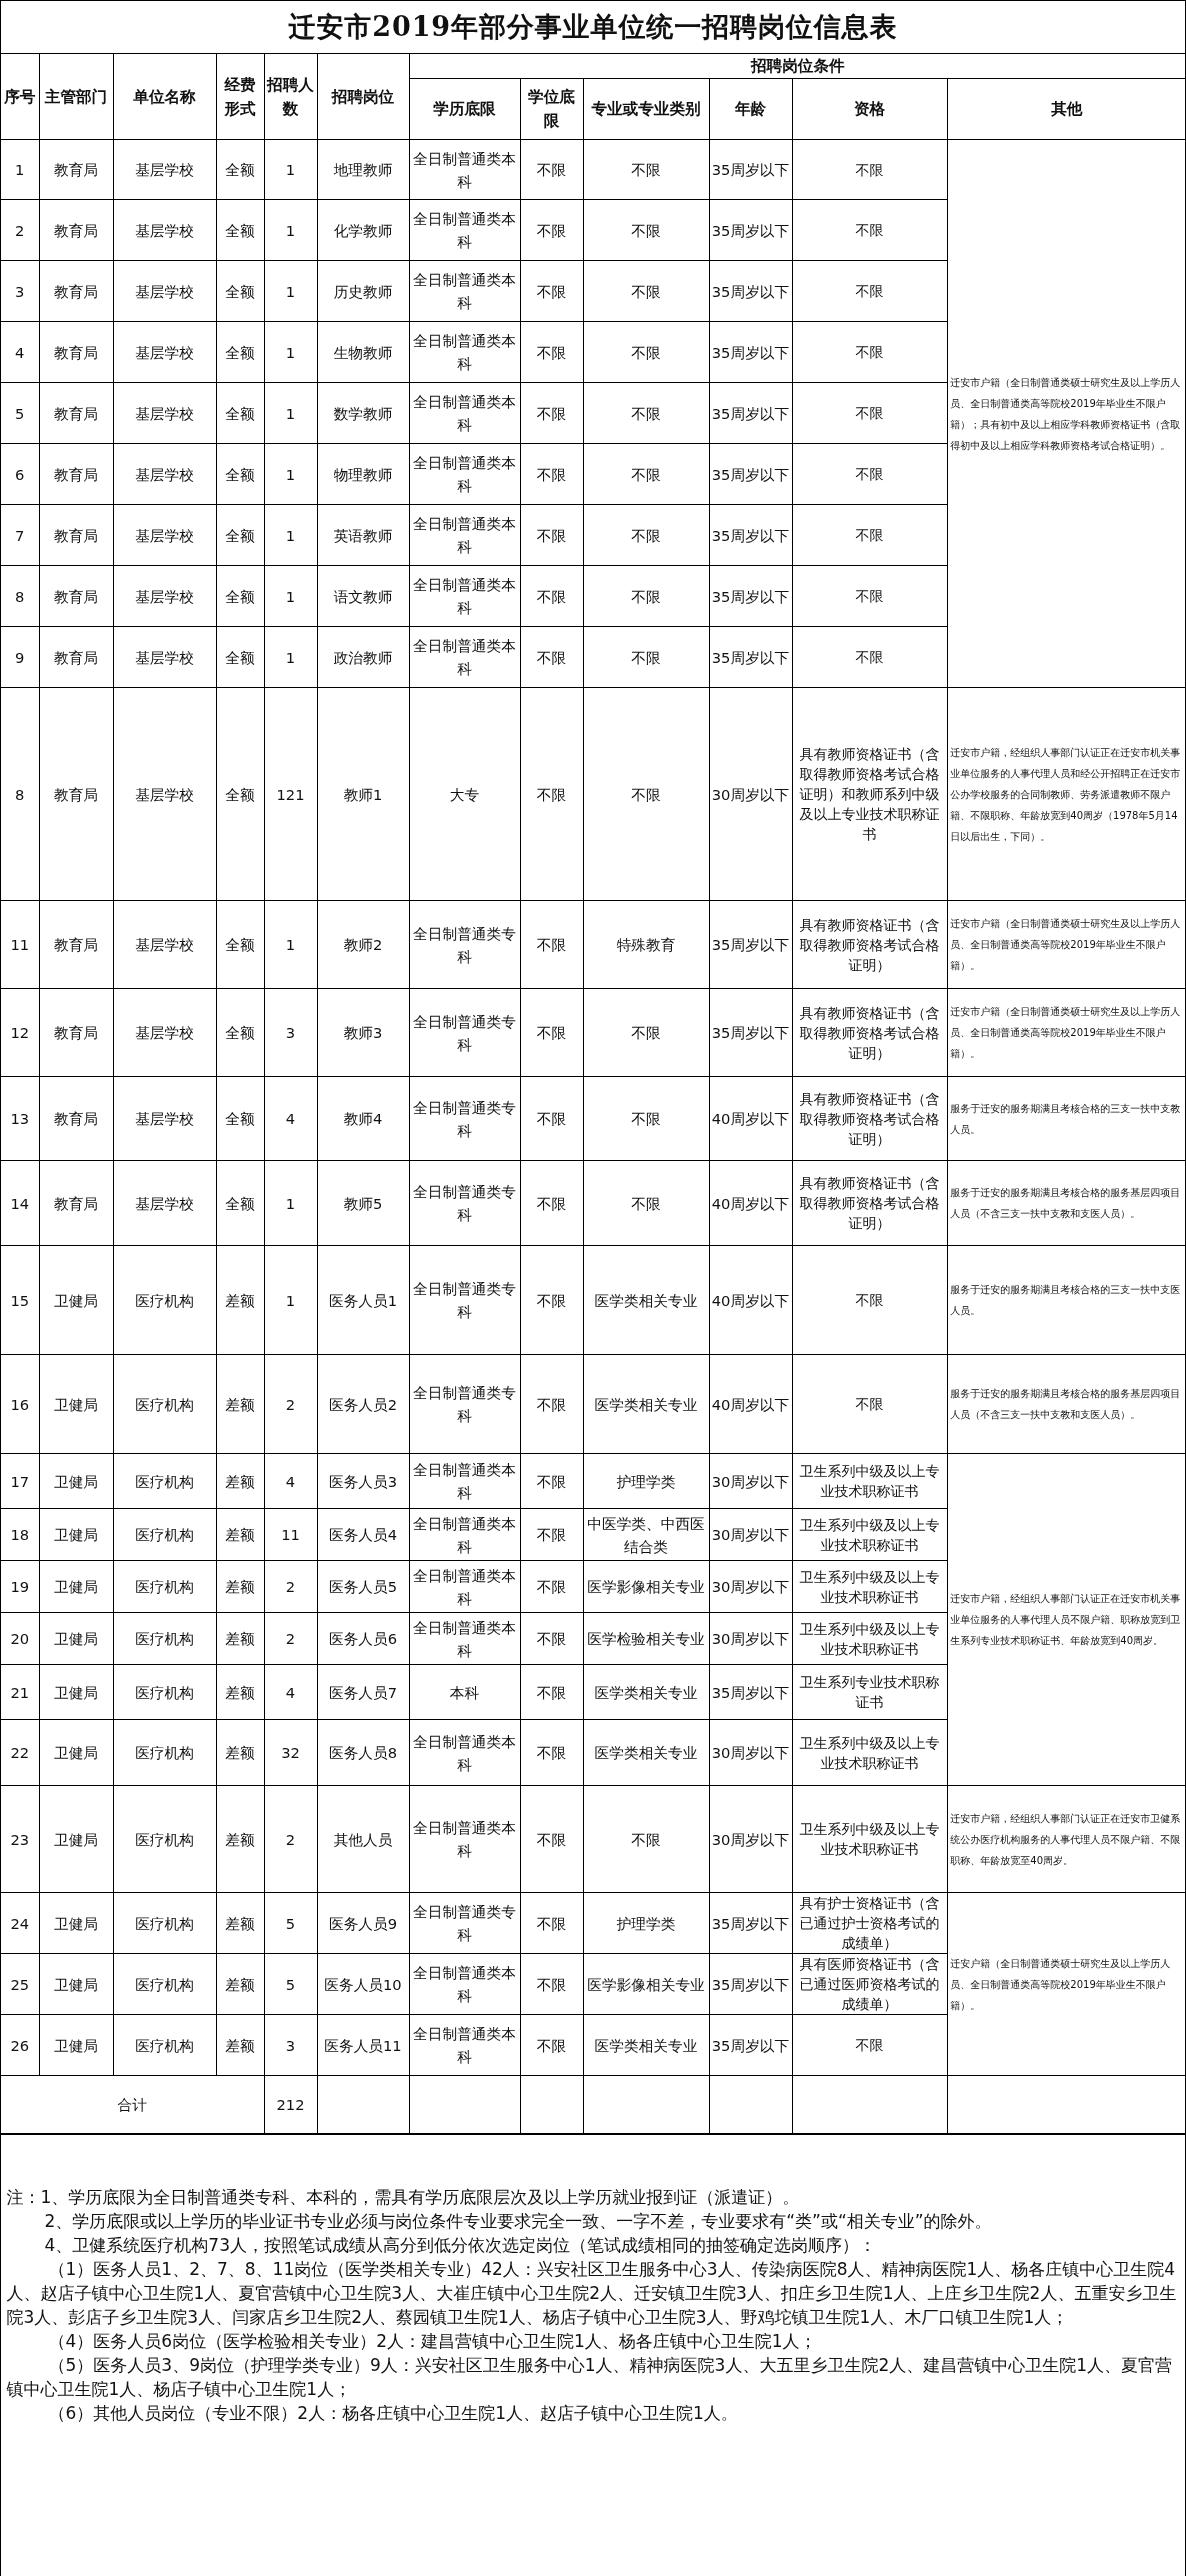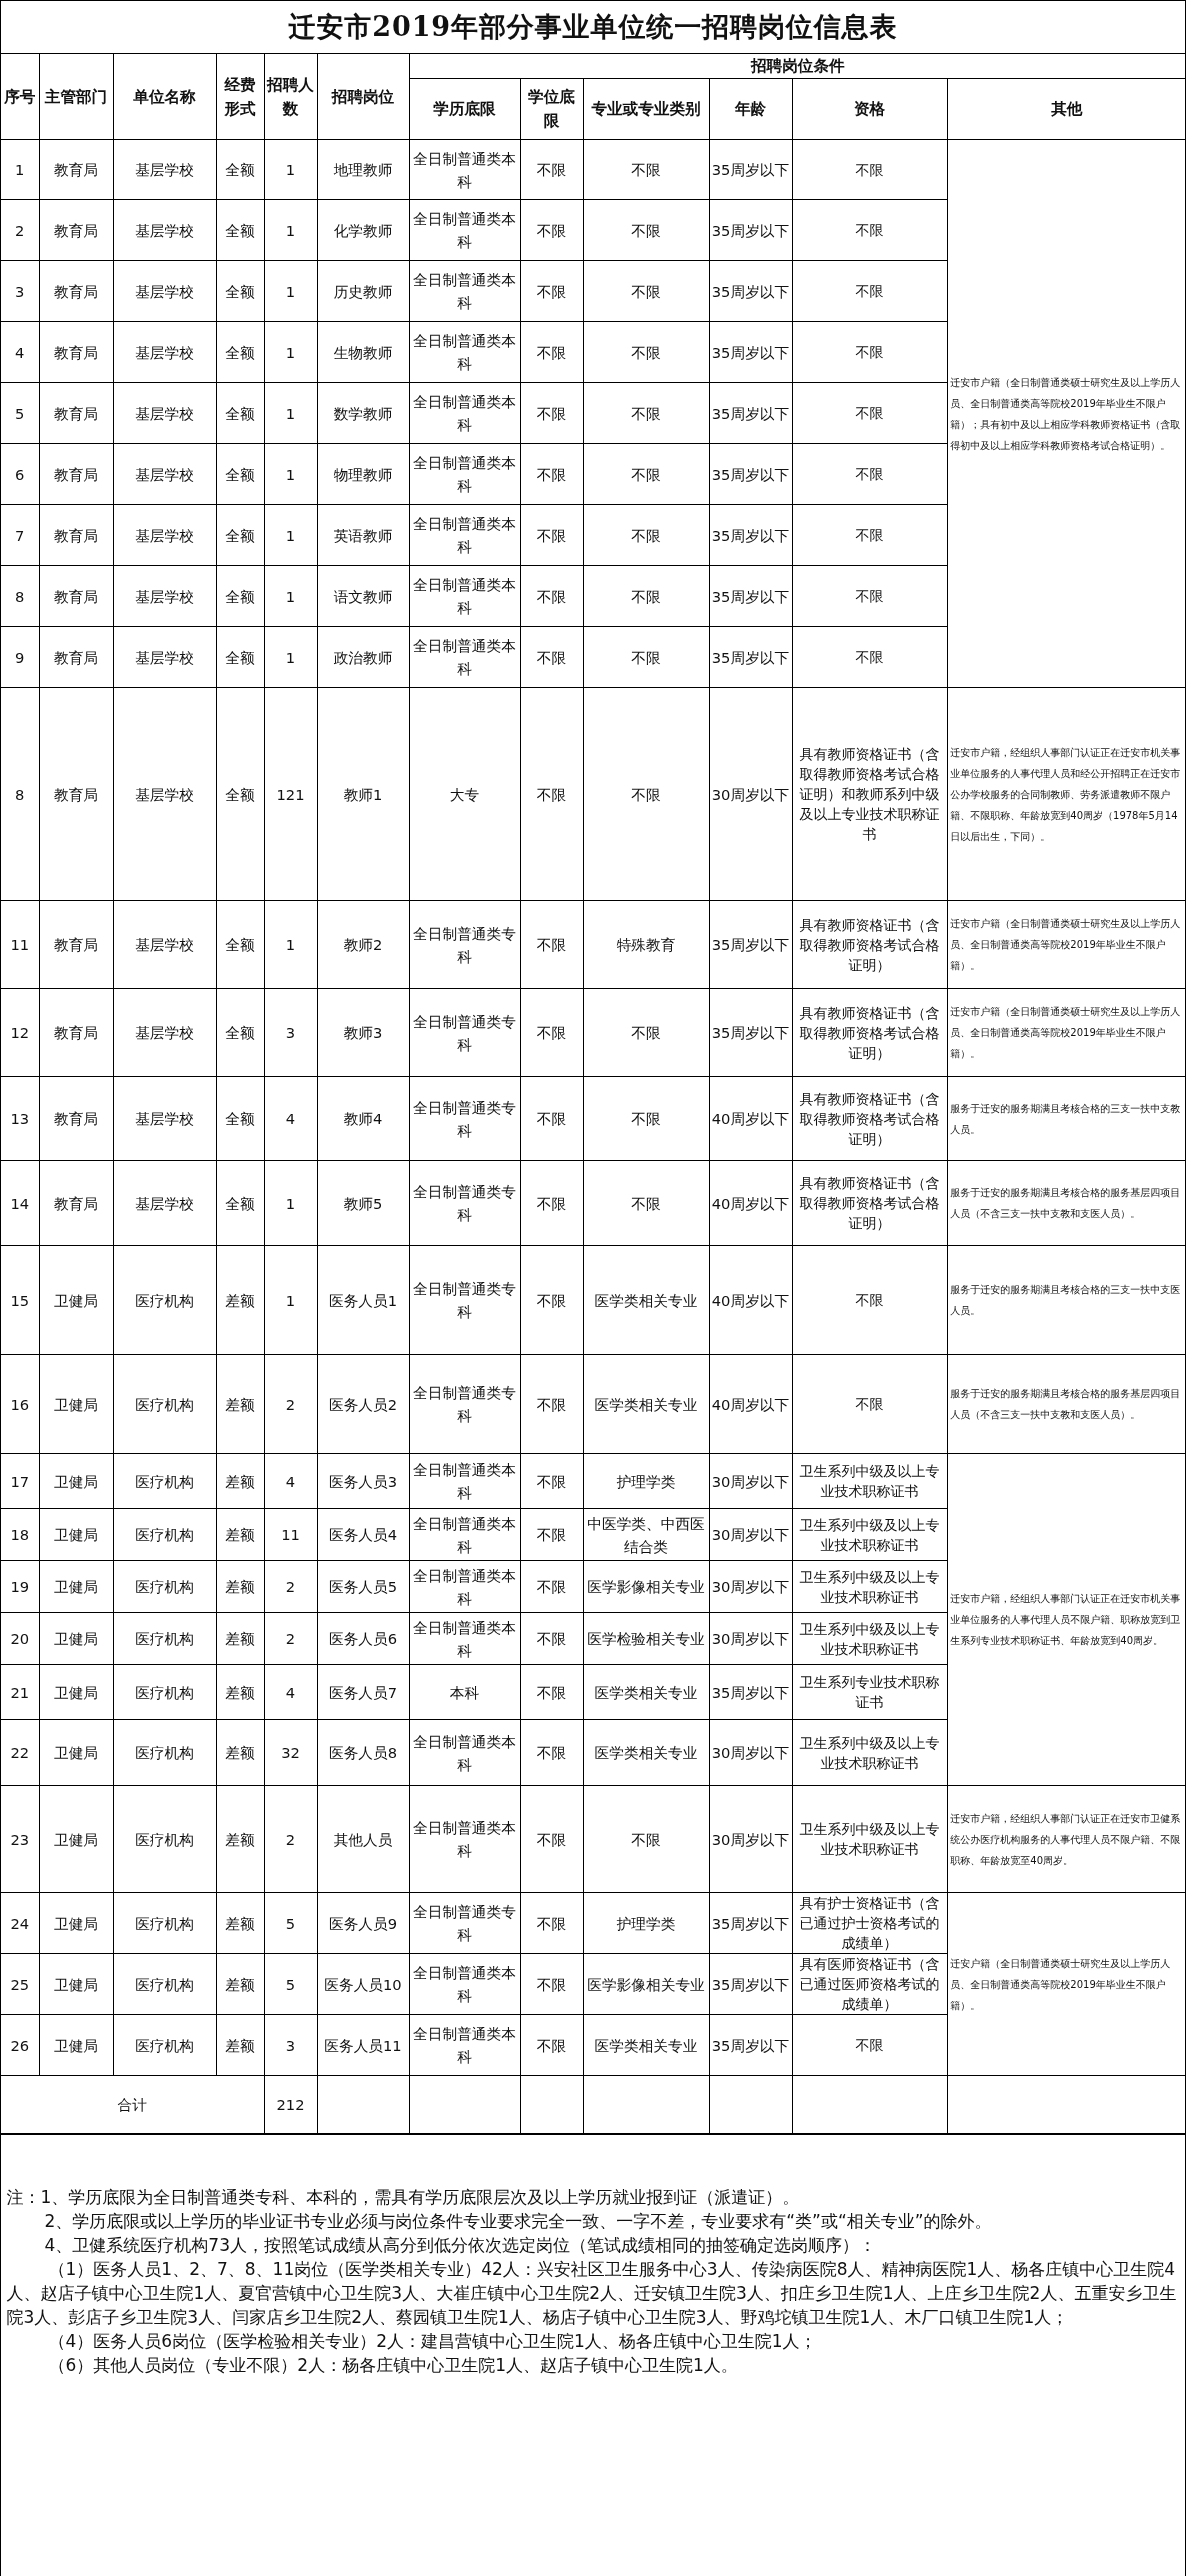--- a/index.html
+++ b/index.html
@@ -423,16 +423,17 @@
         </tr>
       </tbody>
   </table>
 
   <div class="notes">
     <div class="note-line"><span>注：</span><span>1、学历底限为全日制普通类专科、本科的，需具有学历底限层次及以上学历就业报到证（派遣证）。</span></div>
     <div class="note-line indent1">2、学历底限或以上学历的毕业证书专业必须与岗位条件专业要求完全一致、一字不差，专业要求有“类”或“相关专业”的除外。</div>
     <div class="note-line indent1">4、卫健系统医疗机构73人，按照笔试成绩从高分到低分依次选定岗位（笔试成绩相同的抽签确定选岗顺序）：</div>
     <div class="note-line sub">（1）医务人员1、2、7、8、11岗位（医学类相关专业）42人：兴安社区卫生服务中心3人、传染病医院8人、精神病医院1人、杨各庄镇中心卫生院4人、赵店子镇中心卫生院1人、夏官营镇中心卫生院3人、大崔庄镇中心卫生院2人、迁安镇卫生院3人、扣庄乡卫生院1人、上庄乡卫生院2人、五重安乡卫生院3人、彭店子乡卫生院3人、闫家店乡卫生院2人、蔡园镇卫生院1人、杨店子镇中心卫生院3人、野鸡坨镇卫生院1人、木厂口镇卫生院1人；</div>
     <div class="note-line sub">（4）医务人员6岗位（医学检验相关专业）2人：建昌营镇中心卫生院1人、杨各庄镇中心卫生院1人；</div>
+    <div class="note-line sub">（5）医务人员3、9岗位（护理学类专业）9人：兴安社区卫生服务中心1人、精神病医院3人、大五里乡卫生院2人、建昌营镇中心卫生院1人、夏官营镇中心卫生院1人、杨店子镇中心卫生院1人；</div>
     <div class="note-line sub">（6）其他人员岗位（专业不限）2人：杨各庄镇中心卫生院1人、赵店子镇中心卫生院1人。</div>
   </div>
 </div>
 
 
 </body></html>

